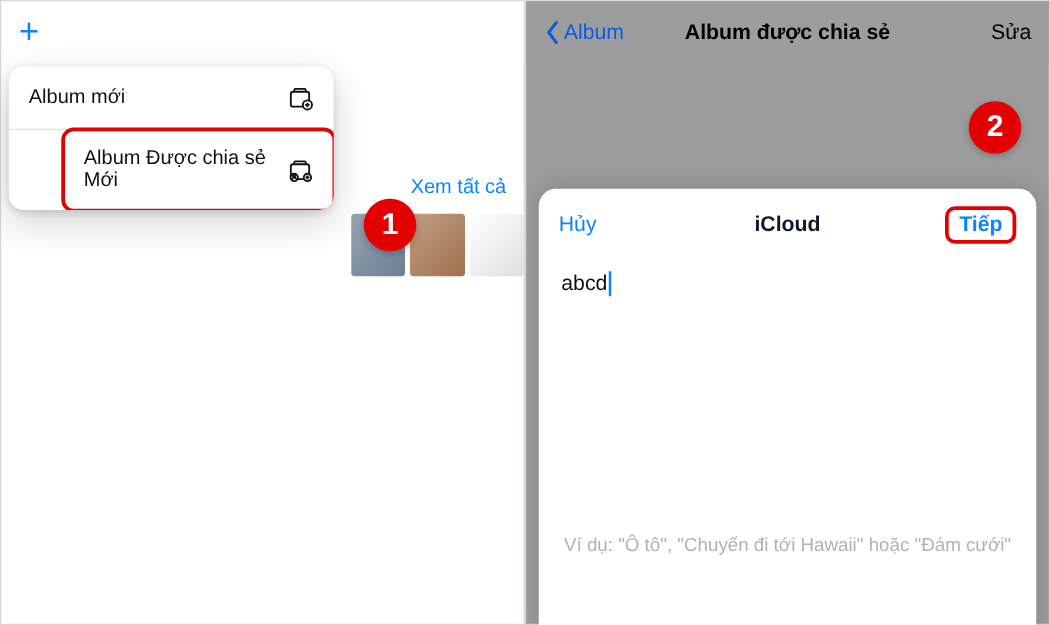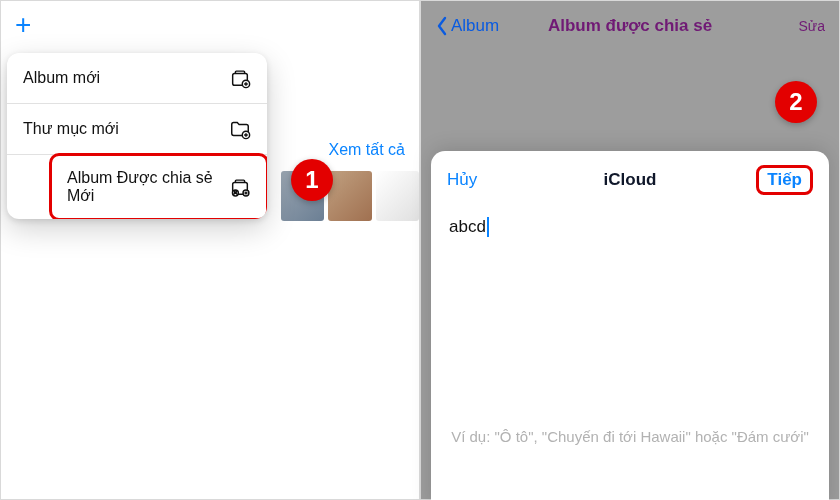--- a/index.html
+++ b/index.html
@@ -122,28 +122,28 @@
     align-items: center;
     gap: 2px;
     color: #0a5be0;
     font-size: 17px;
   }
   .nav-left .chev svg { width: 14px; height: 20px; display: block; }
   .nav-center {
     position: absolute;
     left: 0; right: 0;
     text-align: center;
-    color: #701a75;
+    color: #000000;
     font-size: 17px;
     font-weight: 600;
     pointer-events: none;
   }
   .nav-right {
-    color: #701a75;
-    font-size: 14px;
+    color: #000000;
+    font-size: 17px;
   }
 
   
   .sheet {
     position: absolute;
     top: 150px;
     left: 10px;
     right: 10px;
     bottom: -10px;
     background: #ffffff;
@@ -213,30 +213,20 @@
       <div class="thumb"></div>
     </div>
 
     <div class="popup">
       <div class="popup-item">
         <span>Album mới</span>
         <span class="icon">
           <svg viewBox="0 0 24 24" fill="none" stroke="#111" stroke-width="1.6">
             <rect x="4" y="7" width="16" height="13" rx="2"></rect>
             <path d="M7 7V5.5a1 1 0 0 1 1-1h8a1 1 0 0 1 1 1V7"></path>
-            <circle cx="18.5" cy="18.5" r="4" fill="#fff"></circle>
-            <path d="M18.5 16.5v4M16.5 18.5h4"></path>
-          </svg>
-        </span>
-      </div>
-      <div class="popup-item">
-        <span>Thư mục mới</span>
-        <span class="icon">
-          <svg viewBox="0 0 24 24" fill="none" stroke="#111" stroke-width="1.6">
-            <path d="M3 7a2 2 0 0 1 2-2h4l2 2h8a2 2 0 0 1 2 2v8a2 2 0 0 1-2 2H5a2 2 0 0 1-2-2V7z"></path>
             <circle cx="18.5" cy="18.5" r="4" fill="#fff"></circle>
             <path d="M18.5 16.5v4M16.5 18.5h4"></path>
           </svg>
         </span>
       </div>
       <div class="popup-item highlight">
         <span>Album Được chia sẻ Mới</span>
         <span class="icon">
           <svg viewBox="0 0 24 24" fill="none" stroke="#111" stroke-width="1.6">
             <rect x="4" y="7" width="16" height="13" rx="2"></rect>

